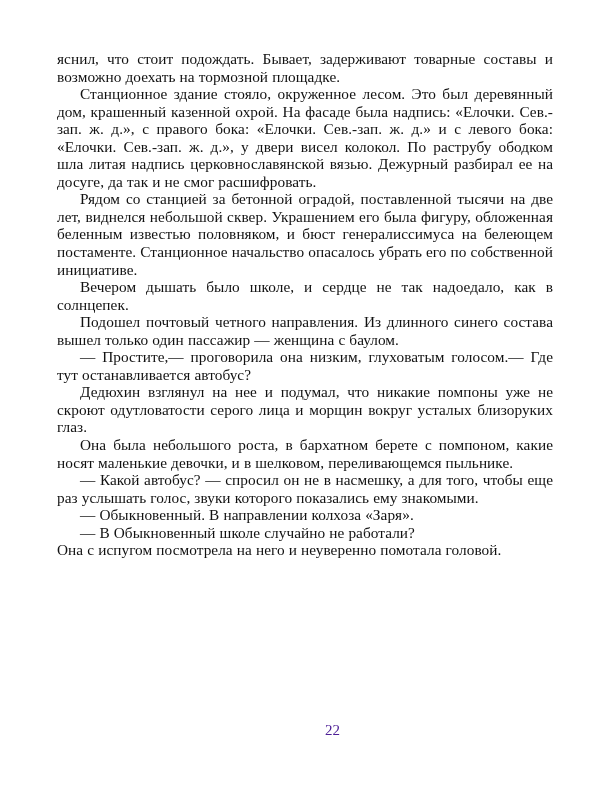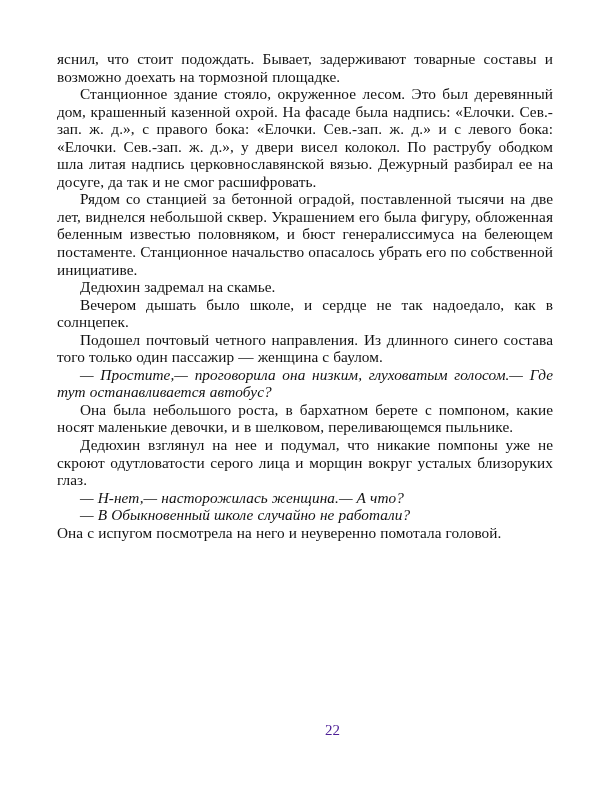--- a/index.html
+++ b/index.html
@@ -41,21 +41,20 @@
     line-height: 17.55px;
     letter-spacing: 0.05px;
     word-spacing: 0.2px;
     hyphens: manual;
     -webkit-hyphens: manual;
   }
 
   
   p.para.dialogue {
     text-indent: 23px;
-    font-style: italic;
   }
 
   
   p.para.flush {
     text-indent: 0;
   }
 
   #page-number {
     position: absolute;
     left: 16px;
@@ -72,27 +71,27 @@
 </head>
 <body>
 
 <div id="page">
 
   <div id="textblock">
 
     <p class="para flush">яснил, что стоит подождать. Бывает, задерживают товарные составы и возможно доехать на тормозной площадке.</p>
     <p class="para">Станционное здание стояло, окруженное лесом. Это был деревянный дом, крашенный казенной охрой. На фасаде была надпись: «Елочки. Сев.-зап. ж. д.», с правого бока: «Елочки. Сев.-зап. ж. д.» и с левого бока: «Елочки. Сев.-зап. ж. д.», у двери висел колокол. По раструбу ободком шла литая надпись церковнославянской вязью. Дежурный разбирал ее на досуге, да так и не смог расшифровать.</p>
     <p class="para">Рядом со станцией за бетонной оградой, поставленной тысячи на две лет, виднелся небольшой сквер. Украшением его была фигуру, обложенная беленным известью половняком, и бюст генералиссимуса на белеющем постаменте. Станционное начальство опасалось убрать его по собственной инициативе.</p>
-    <p class="para">Дедюхин задремал на скамье.</p>
     <p class="para">Вечером дышать было школе, и сердце не так надоедало, как в солнцепек.</p>
-    <p class="para">Подошел почтовый четного направления. Из длинного синего состава того только один пассажир — женщина с баулом.</p>
+    <p class="para">Подошел почтовый четного направления. Из длинного синего состава вышел только один пассажир — женщина с баулом.</p>
     <p class="para dialogue">— Простите,— проговорила она низким, глуховатым голосом.— Где тут останавливается автобус?</p>
+    <p class="para">Дедюхин взглянул на нее и подумал, что никакие помпоны уже не скроют одутловатости серого лица и морщин вокруг усталых близоруких глаз.</p>
     <p class="para">Она была небольшого роста, в бархатном берете с помпоном, какие носят маленькие девочки, и в шелковом, переливающемся пыльнике.</p>
-    <p class="para">Дедюхин взглянул на нее и подумал, что никакие помпоны уже не скроют одутловатости серого лица и морщин вокруг усталых близоруких глаз.</p>
-    <p class="para dialogue">— Н-нет,— насторожилась женщина.— А что?</p>
+    <p class="para dialogue">— Какой автобус? — спросил он не в насмешку, а для того, чтобы еще раз услышать голос, звуки которого показались ему знакомыми.</p>
+    <p class="para dialogue">— Обыкновенный. В направлении колхоза «Заря».</p>
     <p class="para dialogue">— В Обыкновенный школе случайно не работали?</p>
     <p class="para flush">Она с испугом посмотрела на него и неуверенно помотала головой.</p>
 
   </div>
 
   <div id="page-number">22</div>
 
 </div>
 
 </body></html>

